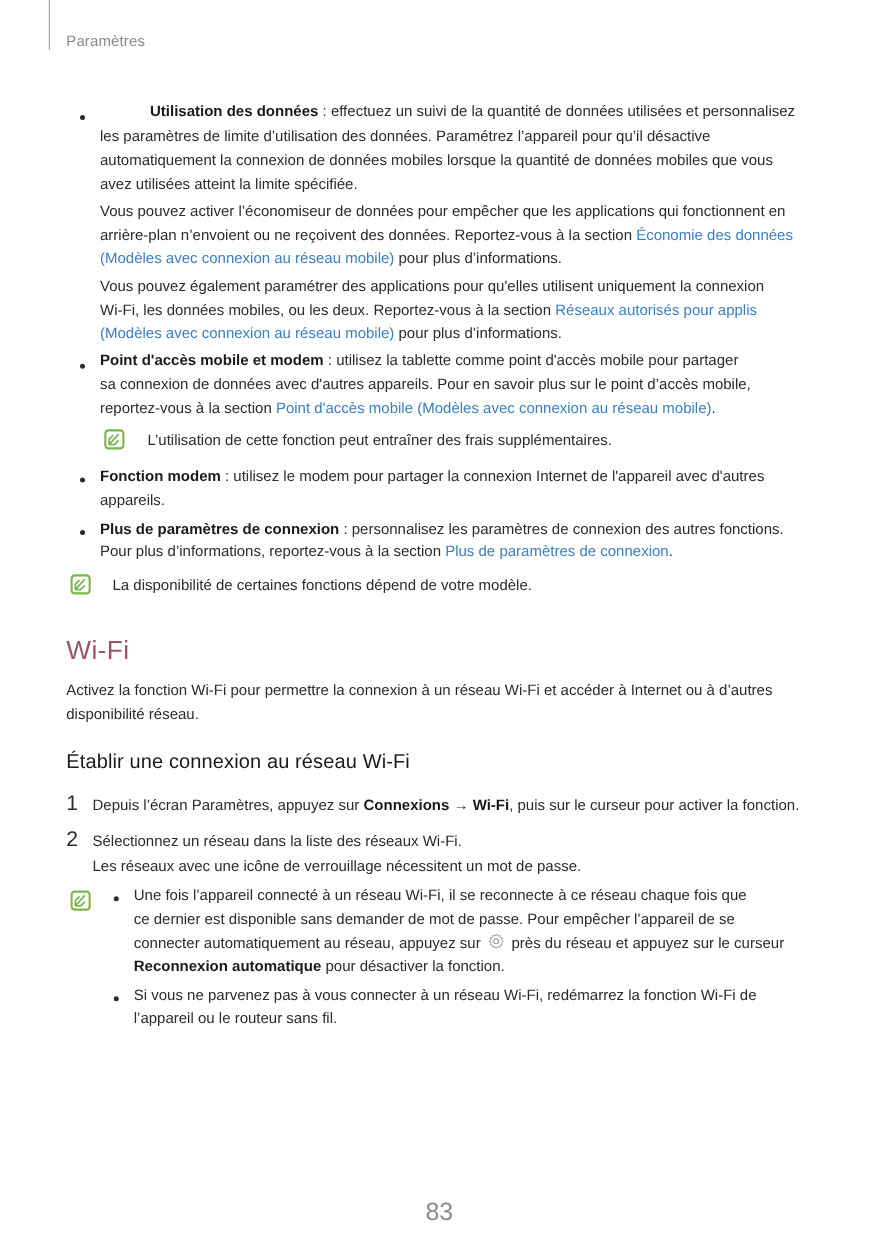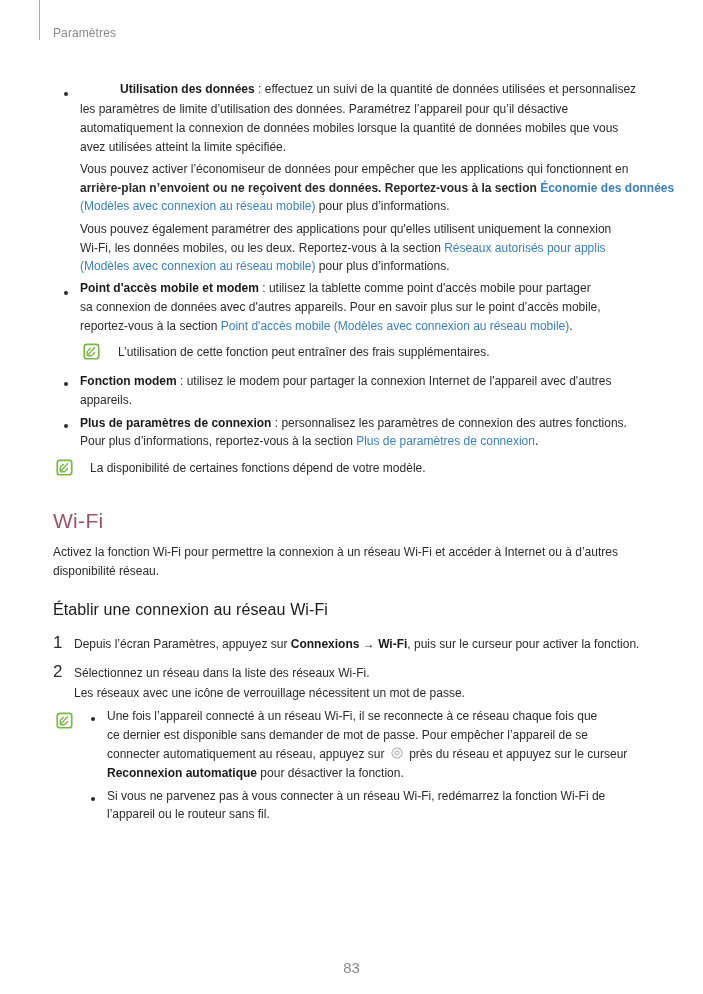--- a/index.html
+++ b/index.html
@@ -22,37 +22,37 @@
     .note-icon {
       position: absolute; width: 17px; height: 17px;
     }
     .h1 {
       position: absolute; left: 53px; top: 509px; font-size: 21px; color: #9a5468; letter-spacing: 0.3px;
     }
     .h2 {
       position: absolute; left: 53px; top: 601px; font-size: 16px; color: #1a1a1a; font-weight: normal; letter-spacing: 0.1px;
     }
     .step-num { position: absolute; font-size: 17px; color: #2b2b2b; }
-    .page-num { position: absolute; left: 0; width: 703px; top: 959px; text-align: center; font-size: 15px; color: #8a8a8a; }
+    .page-num { position: absolute; left: 0; width: 703px; top: 959px; text-align: center; font-size: 20px; color: #8a8a8a; }
     .gear-inline { display: inline-block; width: 14px; height: 14px; vertical-align: -2px; margin: 0 2px; }
   </style>
 </head>
 <body>
 
 <div class="header-rule"></div>
 <div class="header-title">Paramètres</div>
 
 <div class="bullet-dot" style="left:64px; top:92px;"></div>
 <div class="p" style="left:80px; top:80px;margin-left:40px;"><b>Utilisation des données</b><span> : effectuez un suivi de la quantité de données utilisées et personnalisez</span></div>
 <div class="p" style="left:80px; top:100px;text-align:center;">les paramètres de limite d’utilisation des données. Paramétrez l’appareil pour qu’il désactive</div>
 <div class="p" style="left:80px; top:119px;">automatiquement la connexion de données mobiles lorsque la quantité de données mobiles que vous</div>
 <div class="p" style="left:80px; top:138px;">avez utilisées atteint la limite spécifiée.</div>
 
 <div class="p" style="left:80px; top:160px;">Vous pouvez activer l’économiseur de données pour empêcher que les applications qui fonctionnent en</div>
-<div class="p" style="left:80px; top:179px;font-weight:bold;"><span>arrière-plan n’envoient ou ne reçoivent des données. Reportez-vous à la section </span><span class="link">Économie des données</span></div>
+<div class="p" style="left:80px; top:179px;"><span>arrière-plan n’envoient ou ne reçoivent des données. Reportez-vous à la section </span><span class="link">Économie des données</span></div>
 <div class="p" style="left:80px; top:197px;"><span class="link">(Modèles avec connexion au réseau mobile)</span><span> pour plus d’informations.</span></div>
 
 <div class="p" style="left:80px; top:220px;">Vous pouvez également paramétrer des applications pour qu'elles utilisent uniquement la connexion</div>
 <div class="p" style="left:80px; top:239px;"><span>Wi-Fi, les données mobiles, ou les deux. Reportez-vous à la section </span><span class="link">Réseaux autorisés pour applis</span></div>
 <div class="p" style="left:80px; top:257px;"><span class="link">(Modèles avec connexion au réseau mobile)</span><span> pour plus d’informations.</span></div>
 
 <div class="bullet-dot" style="left:64px; top:291px;"></div>
 <div class="p" style="left:80px; top:279px;"><b>Point d'accès mobile et modem</b><span> : utilisez la tablette comme point d'accès mobile pour partager</span></div>
 <div class="p" style="left:80px; top:298px;">sa connexion de données avec d'autres appareils. Pour en savoir plus sur le point d’accès mobile,</div>
 <div class="p" style="left:80px; top:317px;"><span>reportez-vous à la section </span><span class="link">Point d'accès mobile (Modèles avec connexion au réseau mobile)</span><span>.</span></div>

